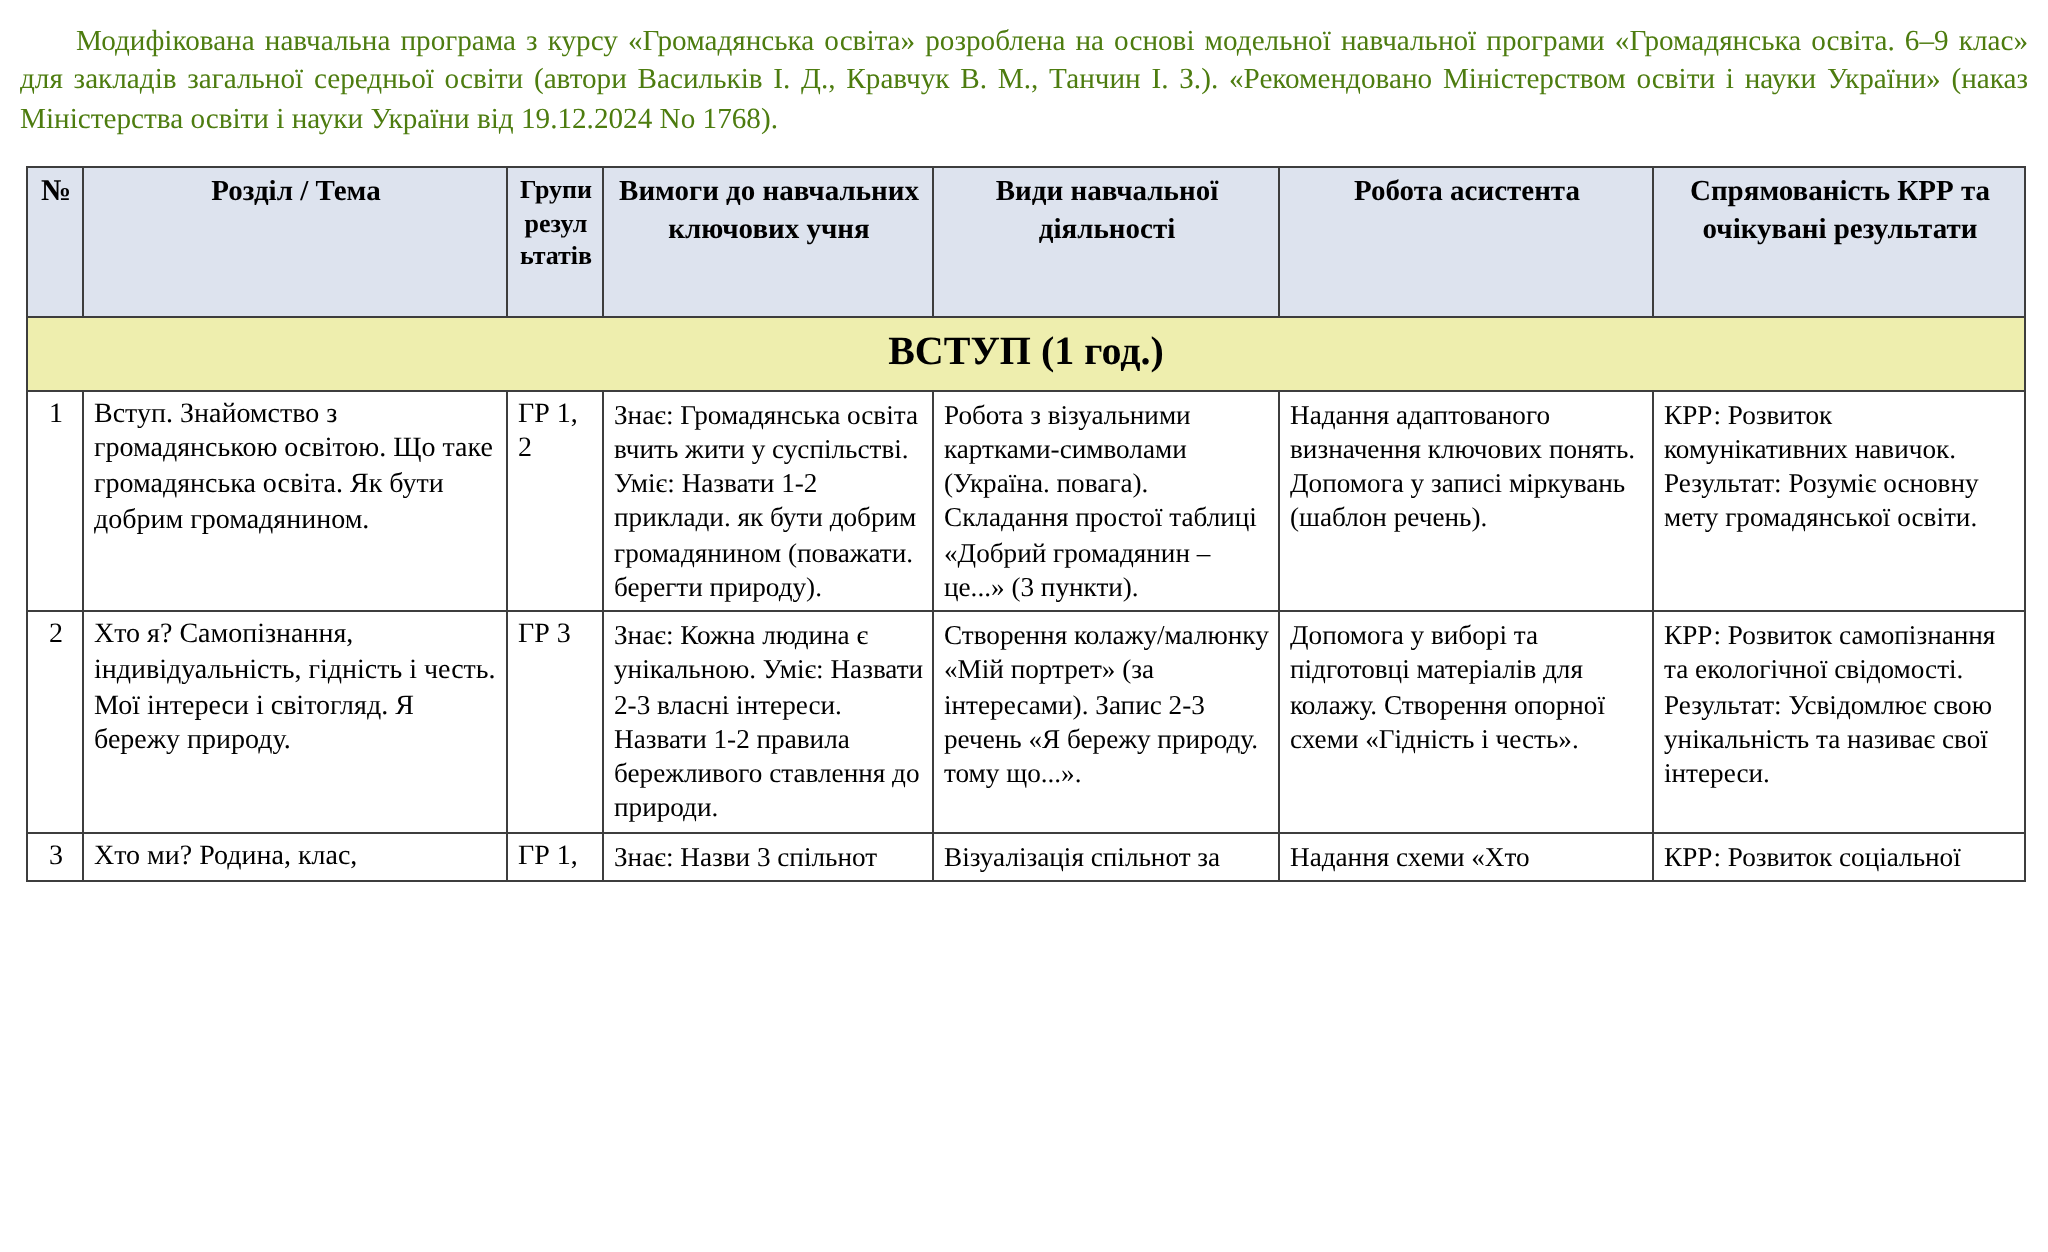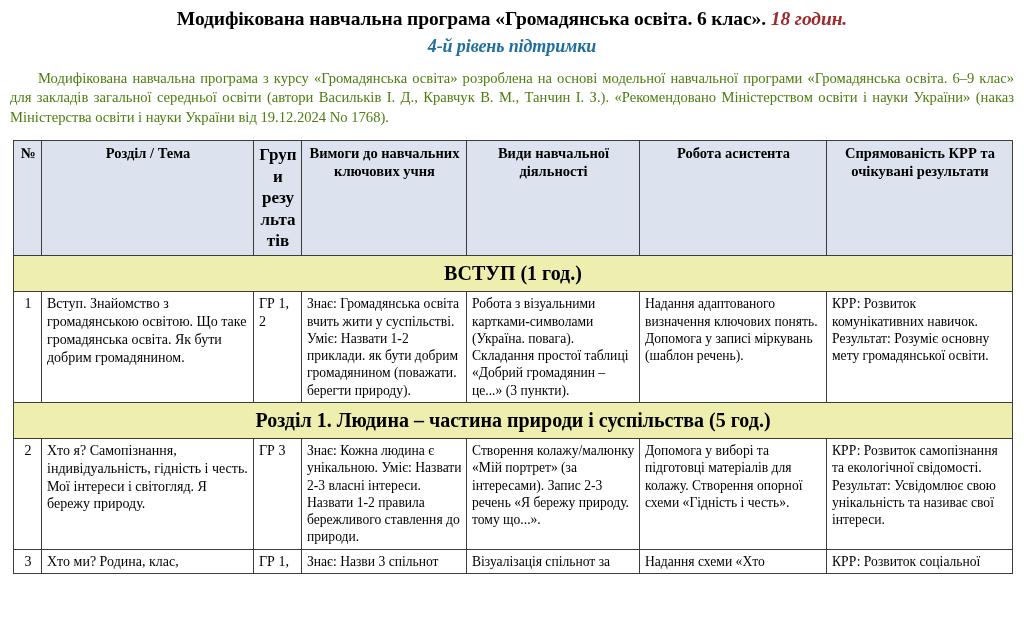--- a/index.html
+++ b/index.html
@@ -82,21 +82,21 @@
     background: #dde3ee;
     text-align: center;
     vertical-align: middle;
     font-weight: bold;
     font-size: 14.5px;
     line-height: 1.25;
     padding: 4px 3px;
     height: 68px;
   }
   th.col-groups {
-    font-size: 17px;
+    font-size: 13px;
     line-height: 1.15;
     margin-top: 47px;
   }
   th.col-num { font-size: 15px; }
 
   tr.section-row td {
     background: #eeeeae;
     text-align: center;
     font-weight: bold;
     font-size: 20px;
@@ -132,24 +132,20 @@
   col.w-req     { width: 165px; }
   col.w-act     { width: 173px; }
   col.w-assist  { width: 187px; }
   col.w-krr     { width: 186px; }
 </style>
 </head>
 <body>
 
 <div class="page">
 
-  <div class="title-block">
-    <div class="doc-title"><span>Модифікована навчальна програма «Громадянська освіта. 6 клас».</span> <span class="hours">18 годин.</span></div>
-    <div class="doc-subtitle">4-й рівень підтримки</div>
-  </div>
 
   <p class="intro">Модифікована навчальна програма з курсу «Громадянська освіта» розроблена на основі модельної навчальної програми «Громадянська освіта. 6–9 клас» для закладів загальної середньої освіти (автори Васильків І. Д., Кравчук В. М., Танчин І. З.). «Рекомендовано Міністерством освіти і науки України» (наказ Міністерства освіти і науки України від 19.12.2024 No 1768).</p>
 
   <div class="table-wrap">
     <table class="program">
       <colgroup>
         <col class="w-num">
           <col class="w-topic">
           <col class="w-groups">
           <col class="w-req">
@@ -174,23 +170,20 @@
           </tr>
           <tr>
             <td class="c-num">1</td>
             <td class="c-topic">Вступ. Знайомство з громадянською освітою. Що таке громадянська освіта. Як бути добрим громадянином.</td>
             <td class="c-groups">ГР 1, 2</td>
             <td class="c-body">Знає: Громадянська освіта вчить жити у суспільстві. Уміє: Назвати 1-2 приклади. як бути добрим громадянином (поважати. берегти природу).</td>
             <td class="c-body">Робота з візуальними картками-символами (Україна. повага). Складання простої таблиці «Добрий громадянин – це...» (3 пункти).</td>
             <td class="c-body">Надання адаптованого визначення ключових понять. Допомога у записі міркувань (шаблон речень).</td>
             <td class="c-body">КРР: Розвиток комунікативних навичок. Результат: Розуміє основну мету громадянської освіти.</td>
           </tr>
-          <tr class="section-row">
-            <td colspan="7">Розділ 1. Людина – частина природи і суспільства (5 год.)</td>
-          </tr>
           <tr>
             <td class="c-num">2</td>
             <td class="c-topic">Хто я? Самопізнання, індивідуальність, гідність і честь. Мої інтереси і світогляд. Я бережу природу.</td>
             <td class="c-groups">ГР 3</td>
             <td class="c-body">Знає: Кожна людина є унікальною. Уміє: Назвати 2-3 власні інтереси. Назвати 1-2 правила бережливого ставлення до природи.</td>
             <td class="c-body">Створення колажу/малюнку «Мій портрет» (за інтересами). Запис 2-3 речень «Я бережу природу. тому що...».</td>
             <td class="c-body">Допомога у виборі та підготовці матеріалів для колажу. Створення опорної схеми «Гідність і честь».</td>
             <td class="c-body">КРР: Розвиток самопізнання та екологічної свідомості. Результат: Усвідомлює свою унікальність та називає свої інтереси.</td>
           </tr>
           <tr>

